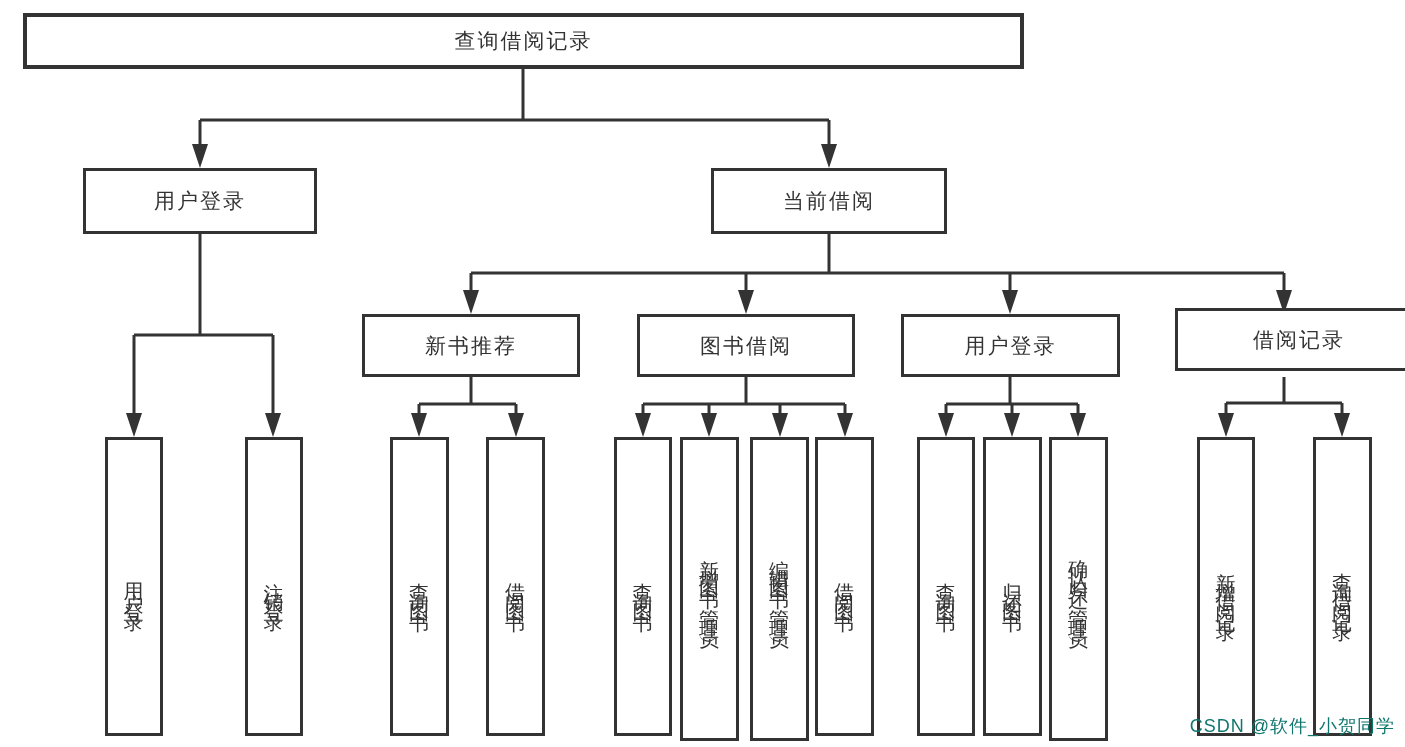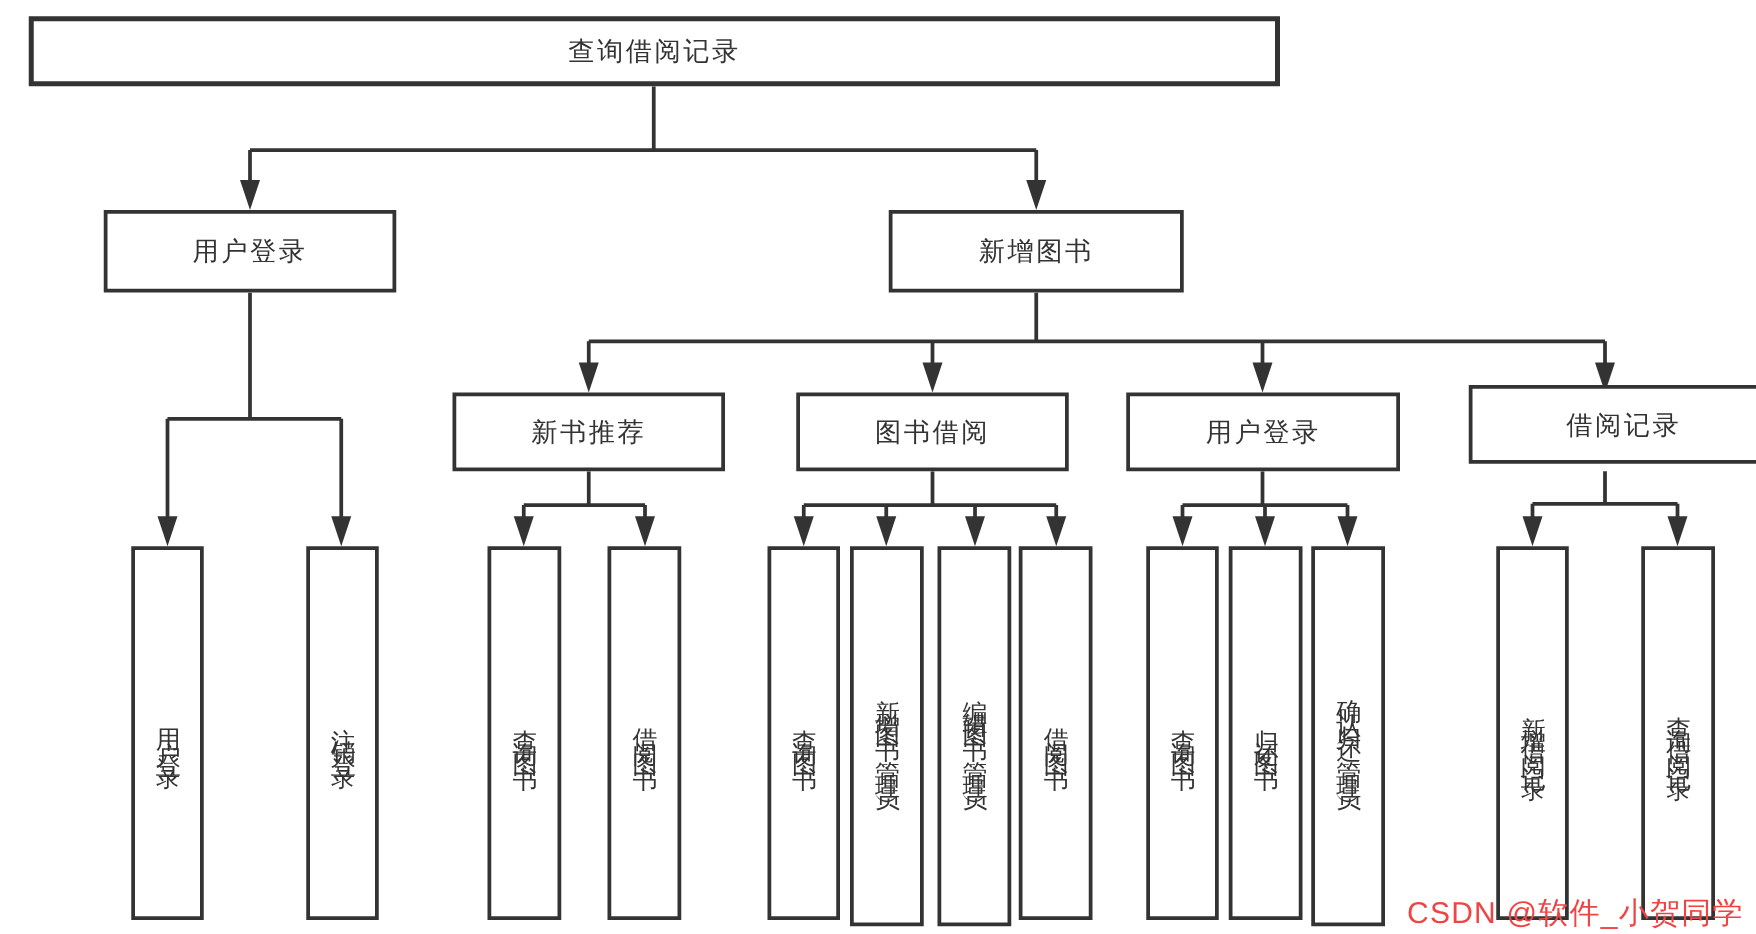--- a/index.html
+++ b/index.html
@@ -60,22 +60,22 @@
     font-size: 20px;
     letter-spacing: 10px;
     line-height: 1;
     white-space: nowrap;
   }
   .watermark {
     position: absolute;
     right: 10px;
     top: 714px;
     z-index: 3;
-    color: #ef4444;
-    font-size: 24px;
+    color: #0f766e;
+    font-size: 18px;
     letter-spacing: 1px;
     white-space: nowrap;
     text-align: center;
   }
   svg .wire {
     stroke: #333333;
     stroke-width: 3;
     fill: none;
   }
   svg .head {
@@ -151,21 +151,21 @@
   </svg>
 
   <div class="node root" style="left:23px; top:13px; width:1001px; height:56px;">
     <span>查询借阅记录</span>
   </div>
 
   <div class="node" style="left:83px; top:168px; width:234px; height:66px;">
     <span>用户登录</span>
   </div>
   <div class="node" style="left:711px; top:168px; width:236px; height:66px;">
-    <span>新增图书</span>
+    <span>当前借阅</span>
   </div>
 
   <div class="node" style="left:637px; top:314px; width:218px; height:63px;">
     <span>图书借阅</span>
   </div>
   <div class="node" style="left:362px; top:314px; width:218px; height:63px;">
     <span>新书推荐</span>
   </div>
   <div class="node" style="left:901px; top:314px; width:219px; height:63px;">
     <span>用户登录</span>

